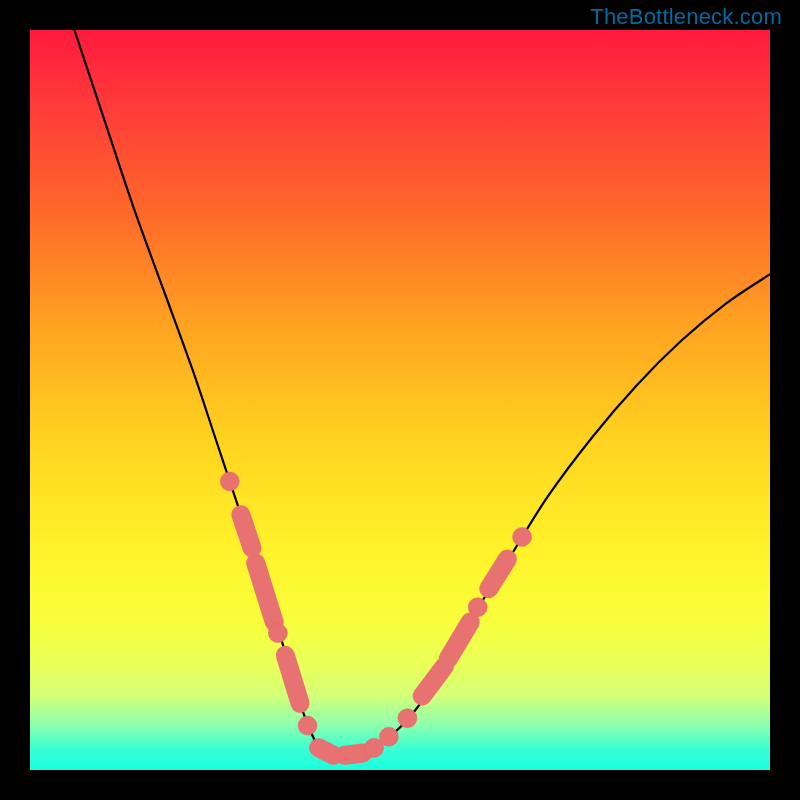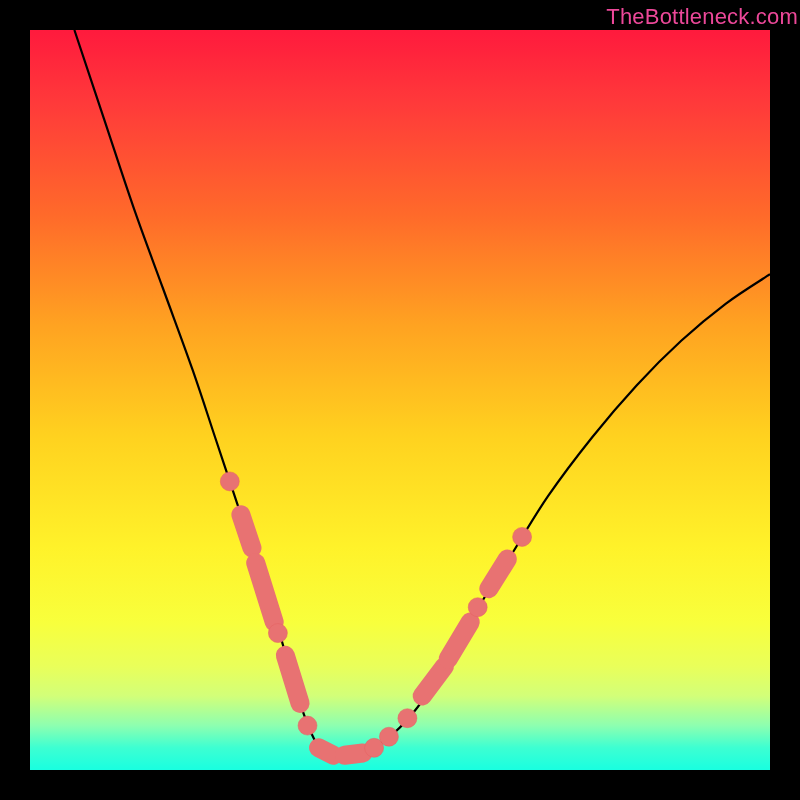--- a/index.html
+++ b/index.html
@@ -36,22 +36,22 @@
       #e9ff5a 86%,
       #d2ff79 90%,
       #8dffb0 94%,
       #3dffd2 97%,
       #19ffe0 100%
     );
   }
   .watermark {
     position: absolute;
     top: 4px;
-    right: 2px;
-    color: #ec4899;
+    right: 18px;
+    color: #0369a1;
     font-size: 22px;
     letter-spacing: 0.2px;
     font-weight: 500;
     user-select: none;
   }
   svg.overlay {
     position: absolute;
     left: 0;
     top: 0;
     width: 740px;

